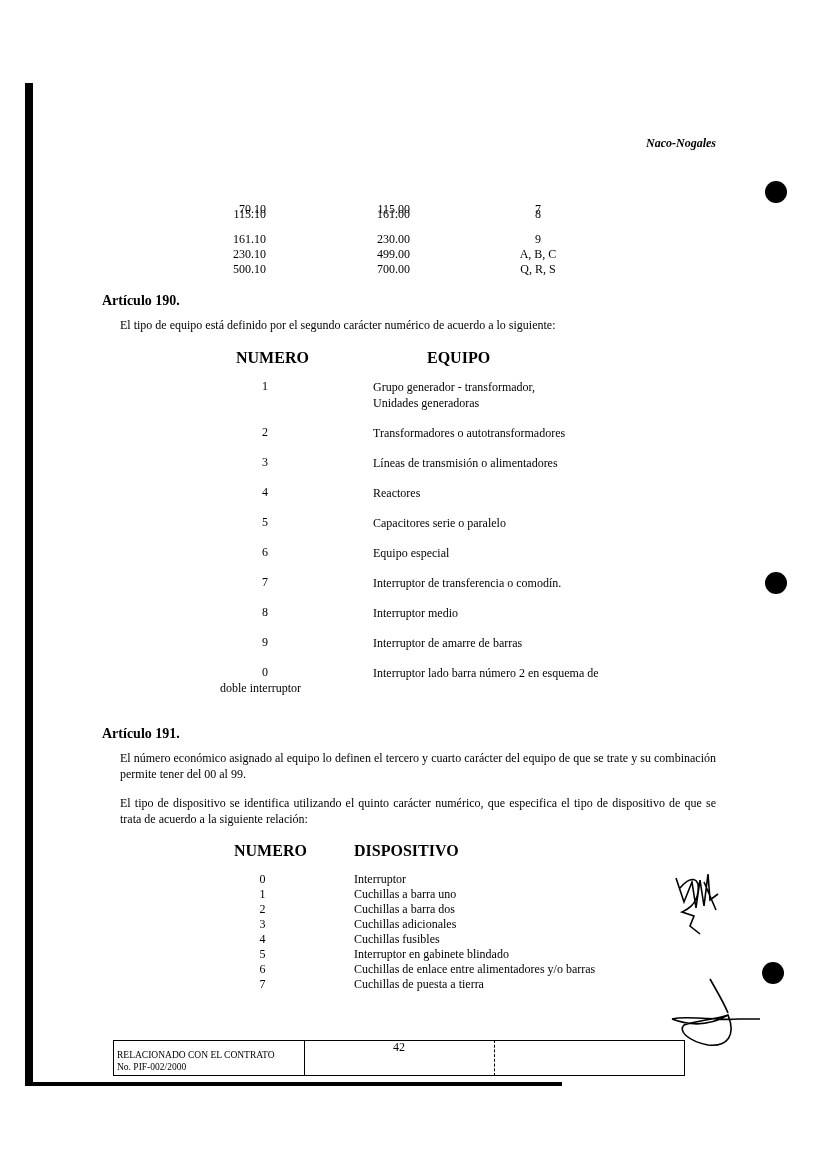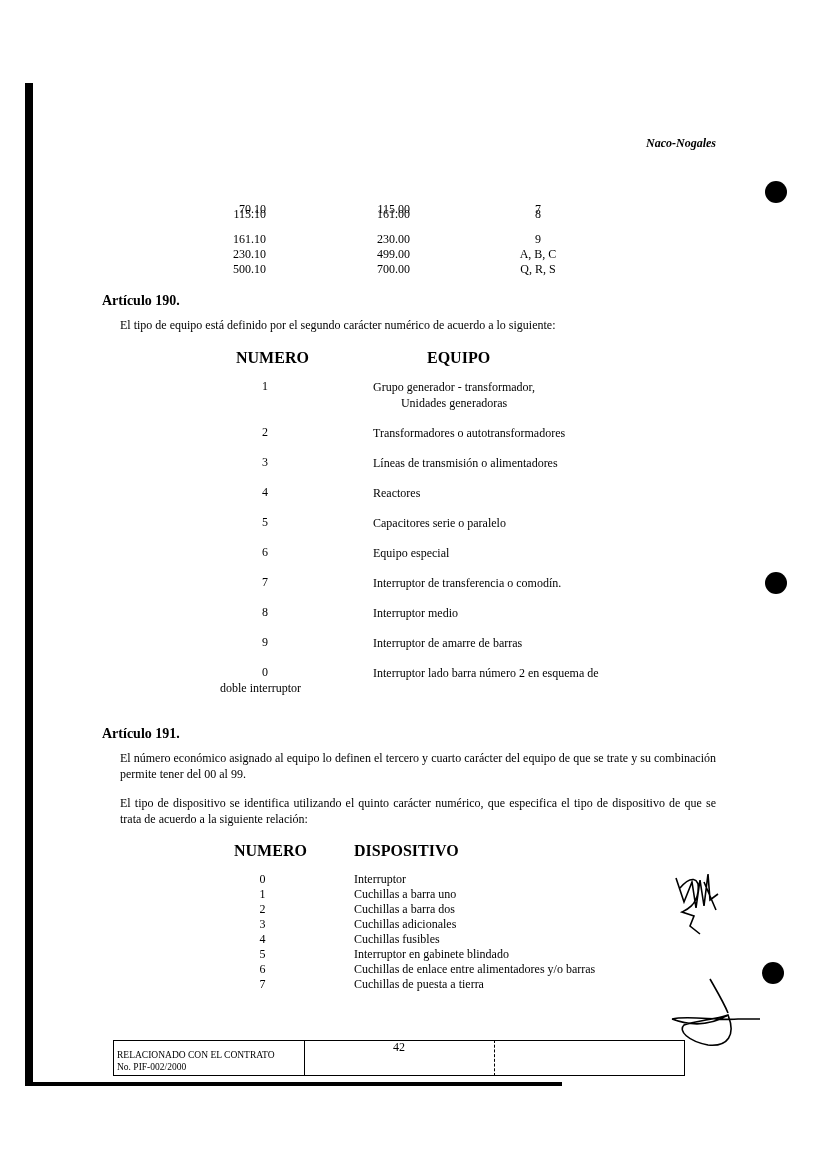--- a/index.html
+++ b/index.html
@@ -16,21 +16,21 @@
       font-style: italic; font-weight: bold; font-size: 12px; }
     .range-row { font-size: 12px; height: 15px; line-height: 15px; }
     .range-col { position: absolute; text-align: right; }
     .c1 { left: 180px; width: 86px; }
     .c2 { left: 330px; width: 80px; }
     .c3 { left: 500px; width: 76px; text-align: center; }
     .art-title { left: 102px; font-weight: bold; font-size: 14px; }
     .para { left: 120px; width: 596px; font-size: 12px; line-height: 16px; text-align: justify; }
     .th { font-weight: bold; font-size: 16px; }
     .eq-num { left: 230px; width: 70px; text-align: center; font-size: 12px; }
-    .eq-desc { left: 373px; font-size: 12px; line-height: 16px; text-align: center; }
+    .eq-desc { left: 373px; font-size: 12px; line-height: 16px; }
     .dv-num { left: 240px; width: 45px; text-align: center; font-size: 12px; line-height: 15px; }
     .dv-desc { left: 354px; font-size: 12px; line-height: 15px; }
     .footer-box { left: 113px; top: 1040px; width: 572px; height: 36px; border: 1px solid #000; box-sizing: border-box; }
     .fb-div1 { left: 304px; top: 1040px; width: 1px; height: 36px; background: #000; }
     .fb-div2 { left: 494px; top: 1040px; width: 0; height: 36px; border-left: 1px dashed #000; }
     .footer-label { left: 117px; top: 1049px; font-size: 9.5px; line-height: 12px; }
     .page-num { left: 304px; top: 1040px; width: 190px; text-align: center; font-size: 12px; }
     svg.sig { position: absolute; overflow: visible; }
   </style>
 </head>

